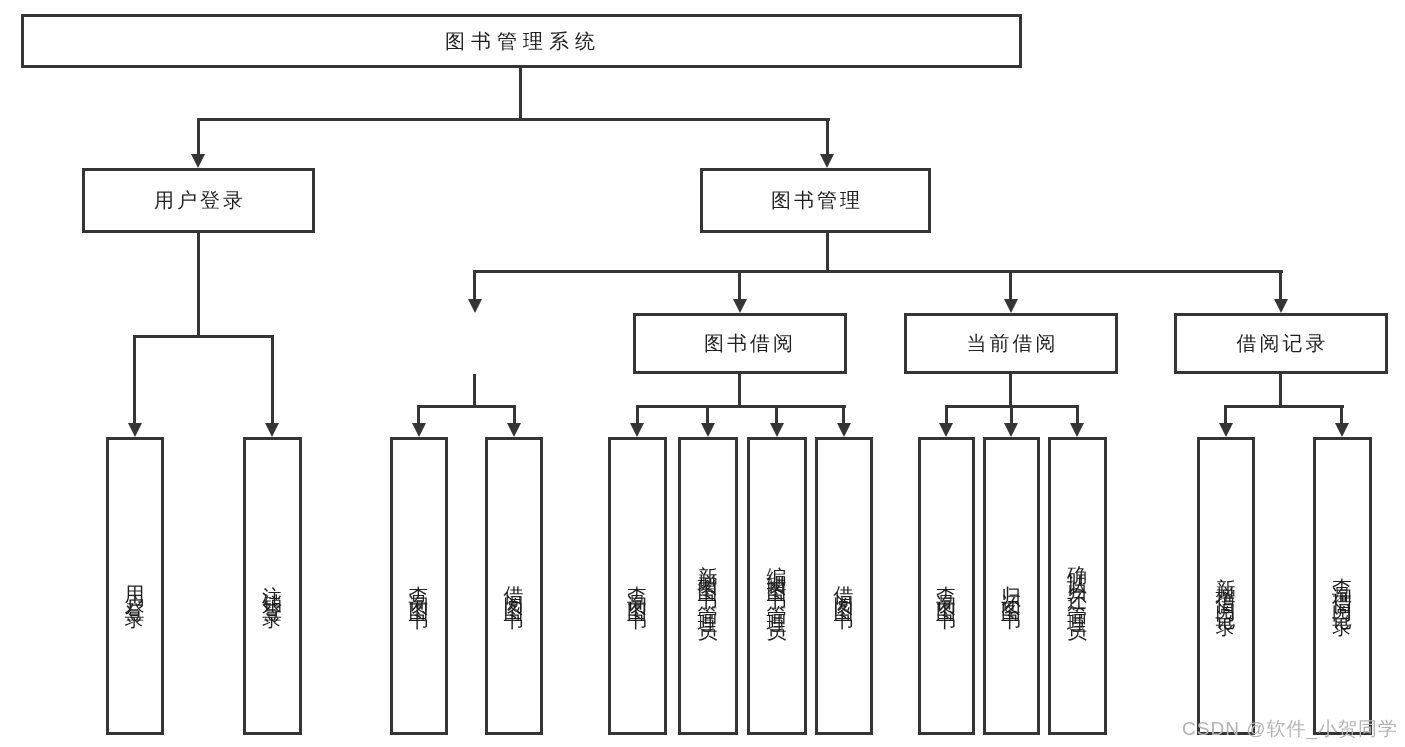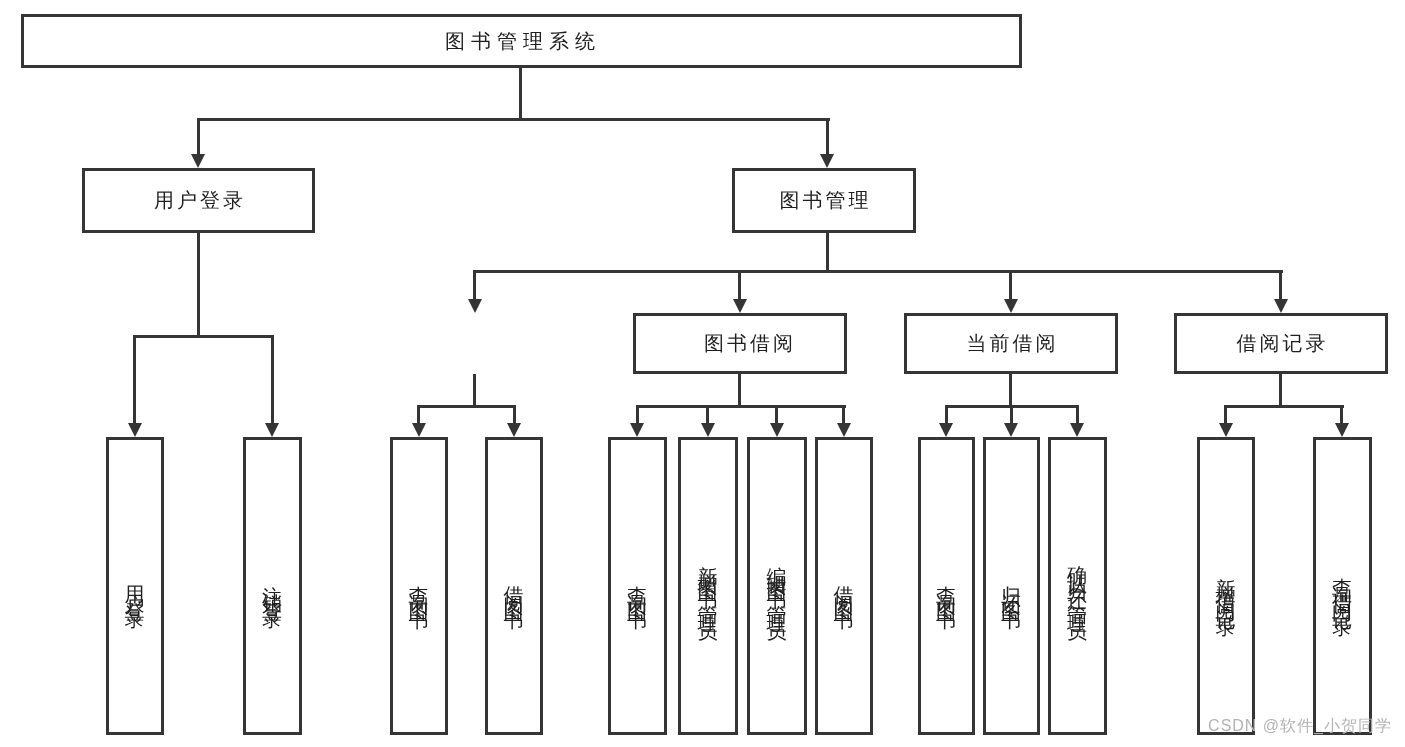--- a/index.html
+++ b/index.html
@@ -42,22 +42,22 @@
   .hl{height:3px;}
   .ar{
     position:absolute;
     width:0;height:0;
     border-left:7px solid transparent;
     border-right:7px solid transparent;
     border-top:14px solid var(--line);
   }
   .watermark{
     position:absolute;
-    top:716px;right:13px;
-    font-size:16px;
+    top:716px;right:7px;
+    font-size:19px;
     color:var(--wm);
     letter-spacing:1px;
     white-space:nowrap;
     z-index:5;
   }
 </style>
 </head>
 <body>
 
 <div class="canvas">
@@ -69,21 +69,21 @@
   <div class="vl" style="left:519px;top:68px;height:53px;"></div>
   <div class="hl" style="left:197px;top:118px;width:633px;"></div>
   <div class="vl" style="left:197px;top:118px;height:38px;"></div>
   <div class="ar" style="left:191px;top:154px;"></div>
   <div class="vl" style="left:826px;top:118px;height:38px;"></div>
   <div class="ar" style="left:820px;top:154px;"></div>
 
   <div class="node hnode" style="left:82px;top:168px;width:233px;height:65px;">
     <span>用户登录</span>
   </div>
-  <div class="node hnode" style="left:732px;top:168px;width:184px;height:65px;">
+  <div class="node hnode" style="left:700px;top:168px;width:231px;height:65px;">
     <span>图书管理</span>
   </div>
 
   <div class="vl" style="left:197px;top:233px;height:105px;"></div>
   <div class="hl" style="left:133px;top:335px;width:141px;"></div>
   <div class="vl" style="left:133px;top:335px;height:89px;"></div>
   <div class="ar" style="left:128px;top:423px;"></div>
   <div class="vl" style="left:271px;top:335px;height:89px;"></div>
   <div class="ar" style="left:265px;top:423px;"></div>
 

